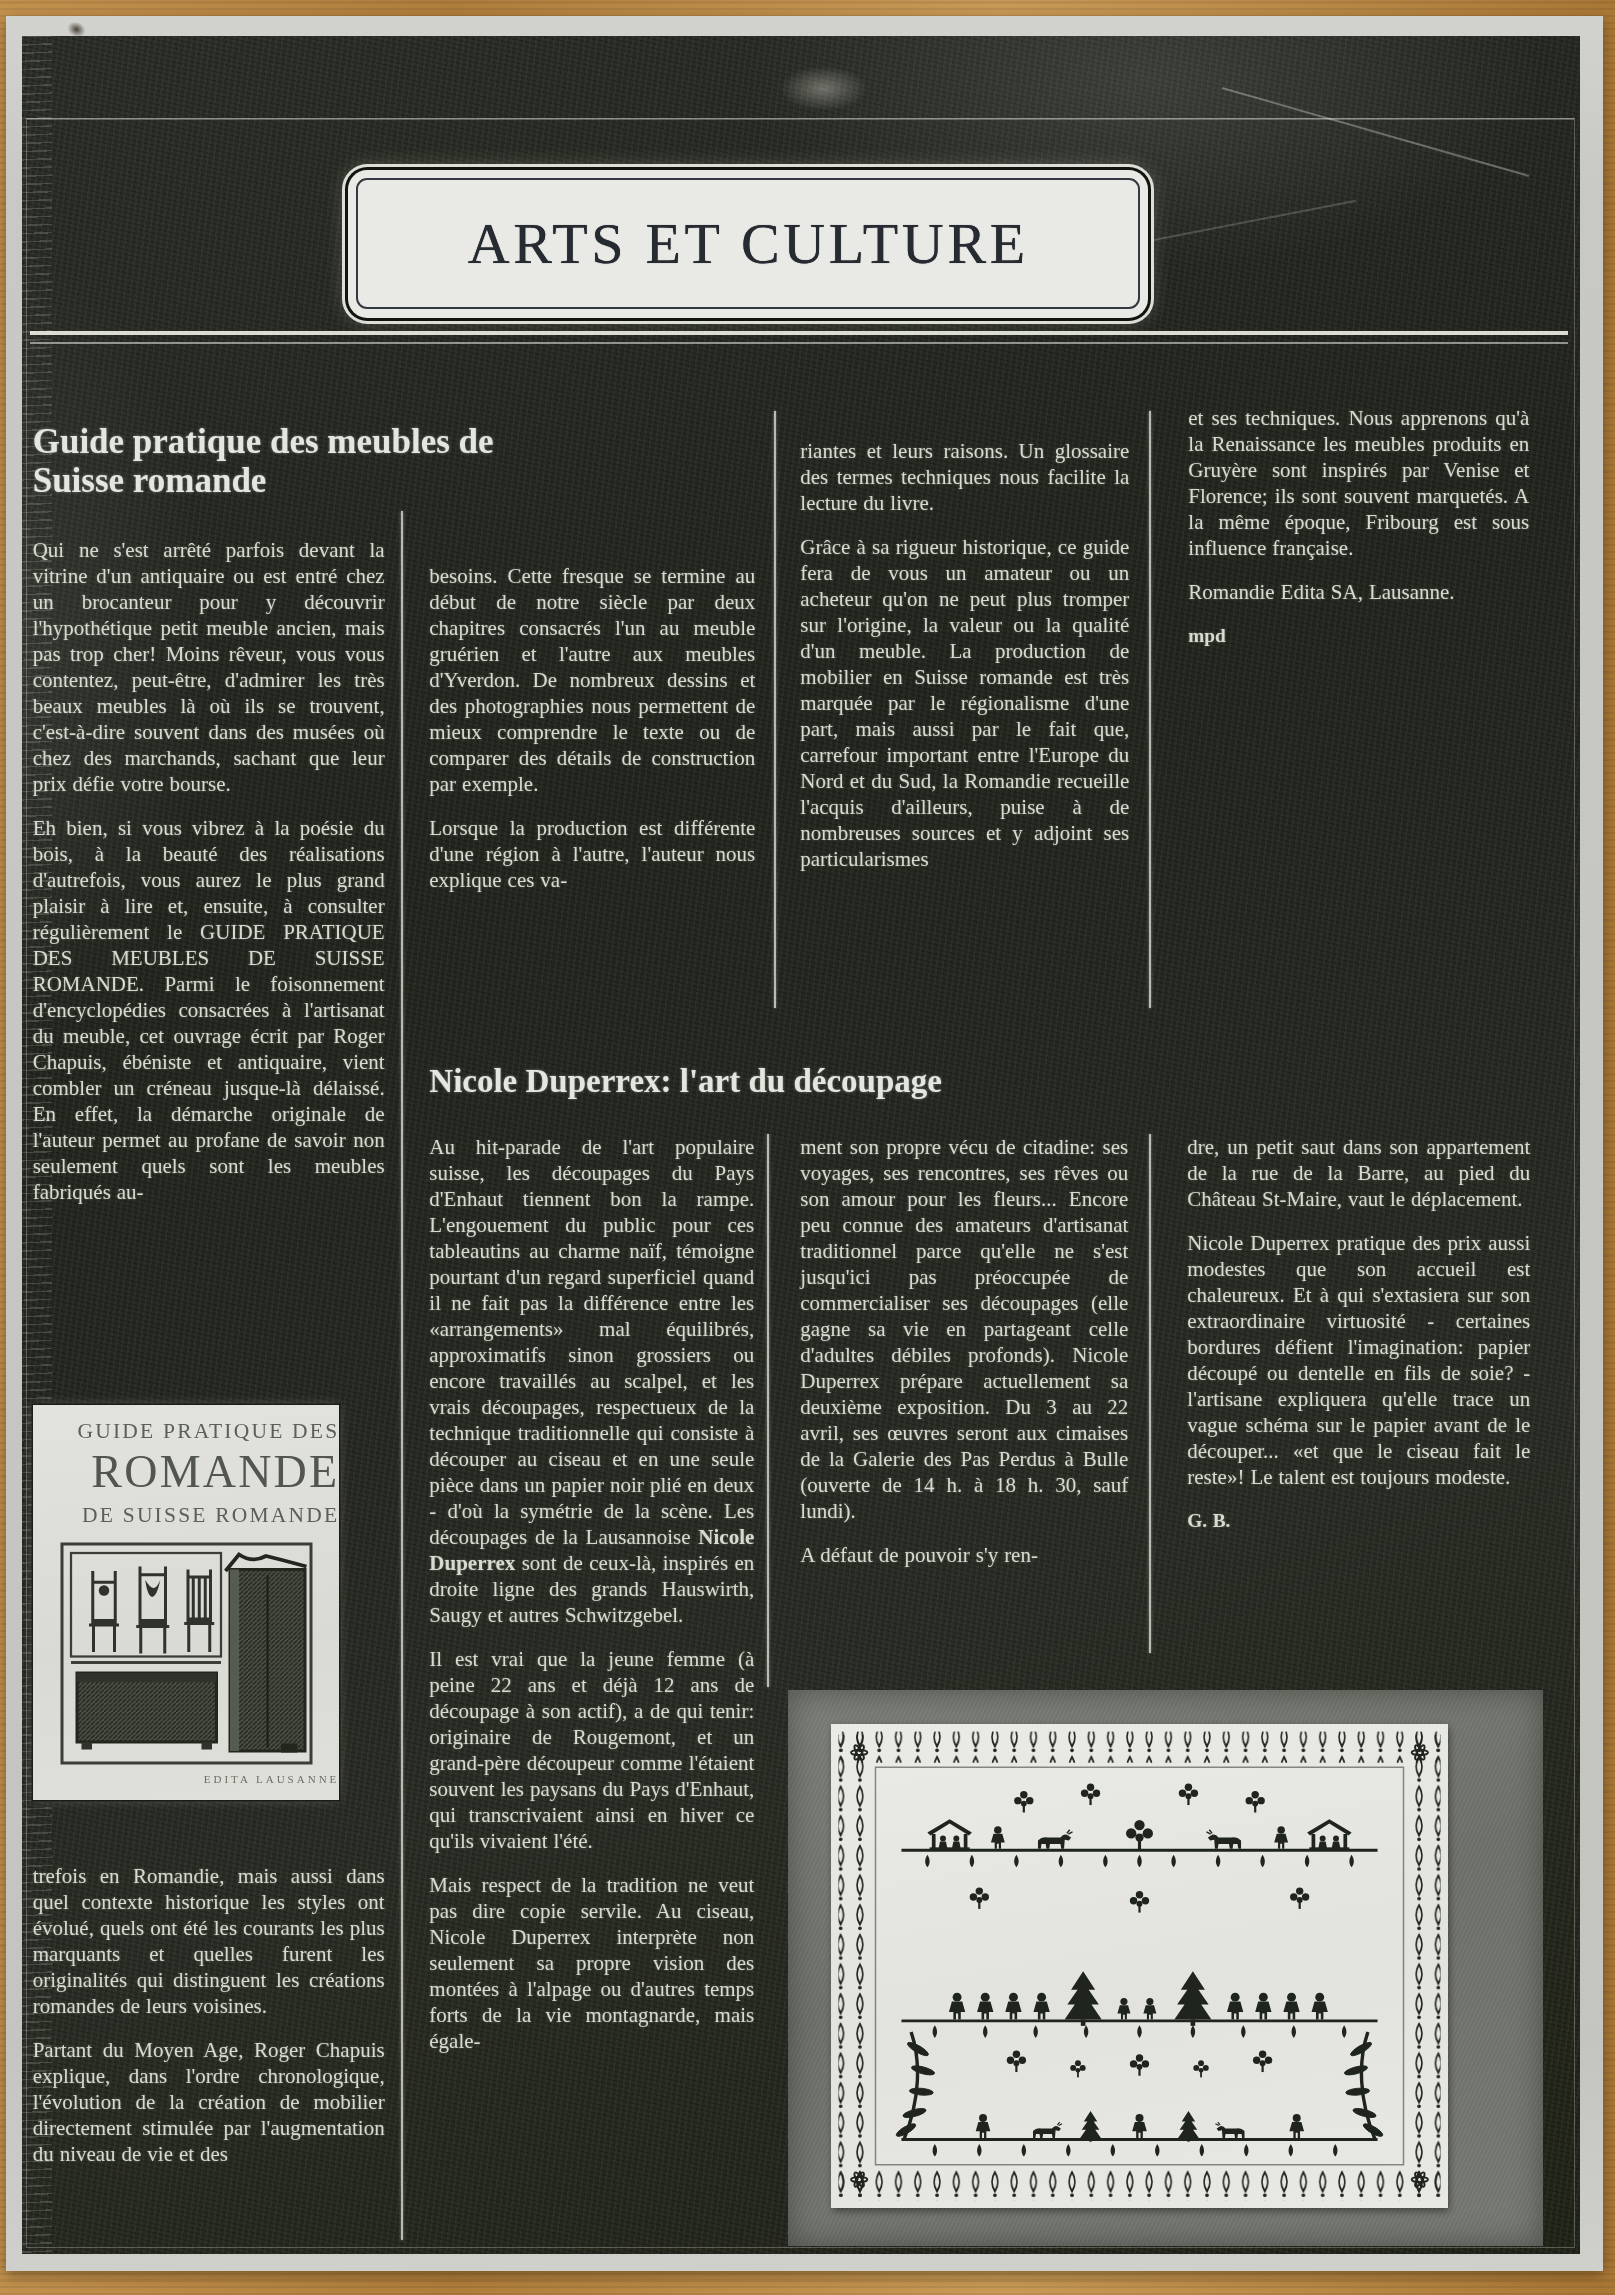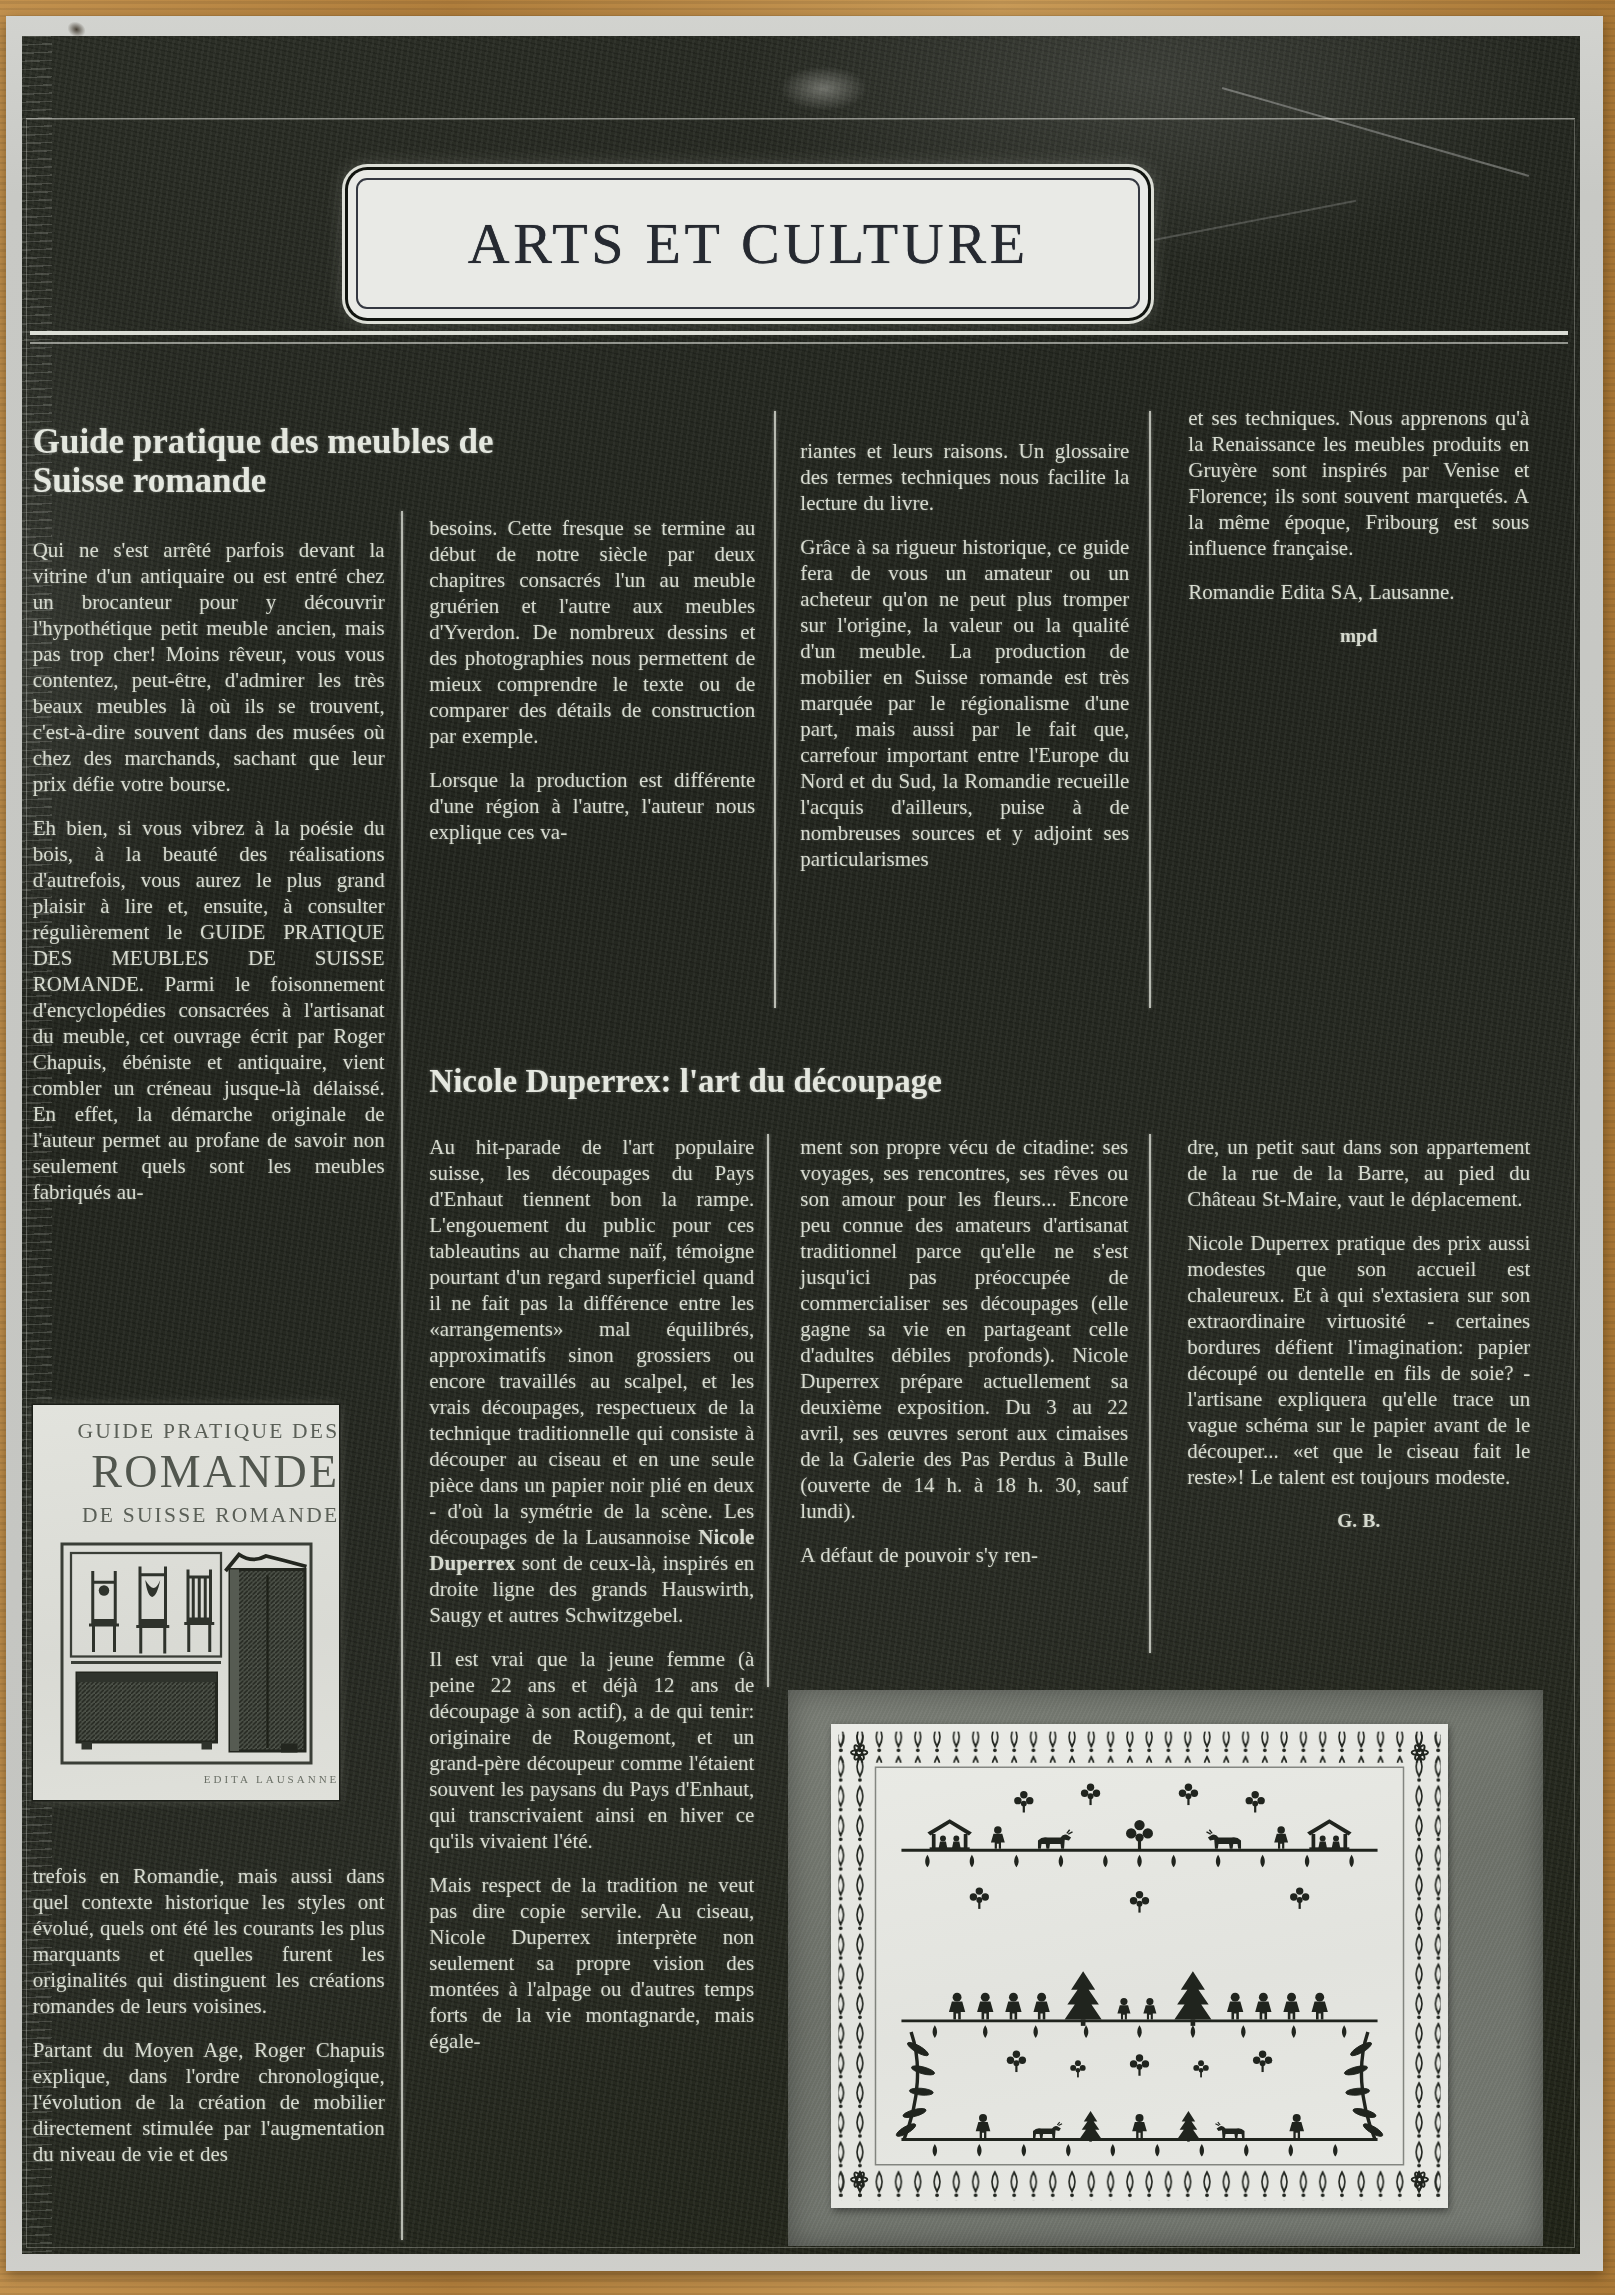--- a/index.html
+++ b/index.html
@@ -52,23 +52,23 @@
 
   
   .headline{position:absolute;font-weight:bold;color:#e4e7df;text-shadow:0 0 3px rgba(228,231,223,.45);margin-top:24px;}
   .h1a{left:10.4px;top:362px;width:527px;font-size:35px;line-height:1.12;}
   .h2a{left:407px;top:1003px;width:742px;font-size:33px;line-height:1.1;}
   .col{position:absolute;font-size:21px;line-height:26px;text-align:justify;
     text-shadow:0 0 2.2px rgba(214,219,207,.38);word-spacing:0.7px;}
   .col p{margin:0 0 18px 0;}
   .col p:last-child{margin-bottom:0;}
   .bn{font-weight:bold;}
-  .byline{text-align:center;font-weight:bold;font-size:19.3px;}
+  .byline{text-align:left;font-weight:bold;font-size:19.3px;}
   .c-a1-1{left:10.4px;top:501px;width:352px;}
-  .c-a1-2{left:407px;top:479px;width:326px;}
+  .c-a1-2{left:407px;top:527px;width:326px;}
   .c-a1-3{left:778px;top:369px;width:329px;margin-top:33px;}
   .c-a1-4{left:1166px;top:369px;width:341px;}
   .c-a1-1b{left:10.4px;top:1827px;width:352px;}
   .c-a2-1{left:407px;top:1098px;width:325px;}
   .c-a2-2{left:778px;top:1098px;width:328px;}
   .c-a2-3{left:1165px;top:1098px;width:343px;}
   .mpd-line{margin-top:43px;}
 
   
   .book-cover{position:absolute;left:11px;top:1369px;width:306px;height:395px;

